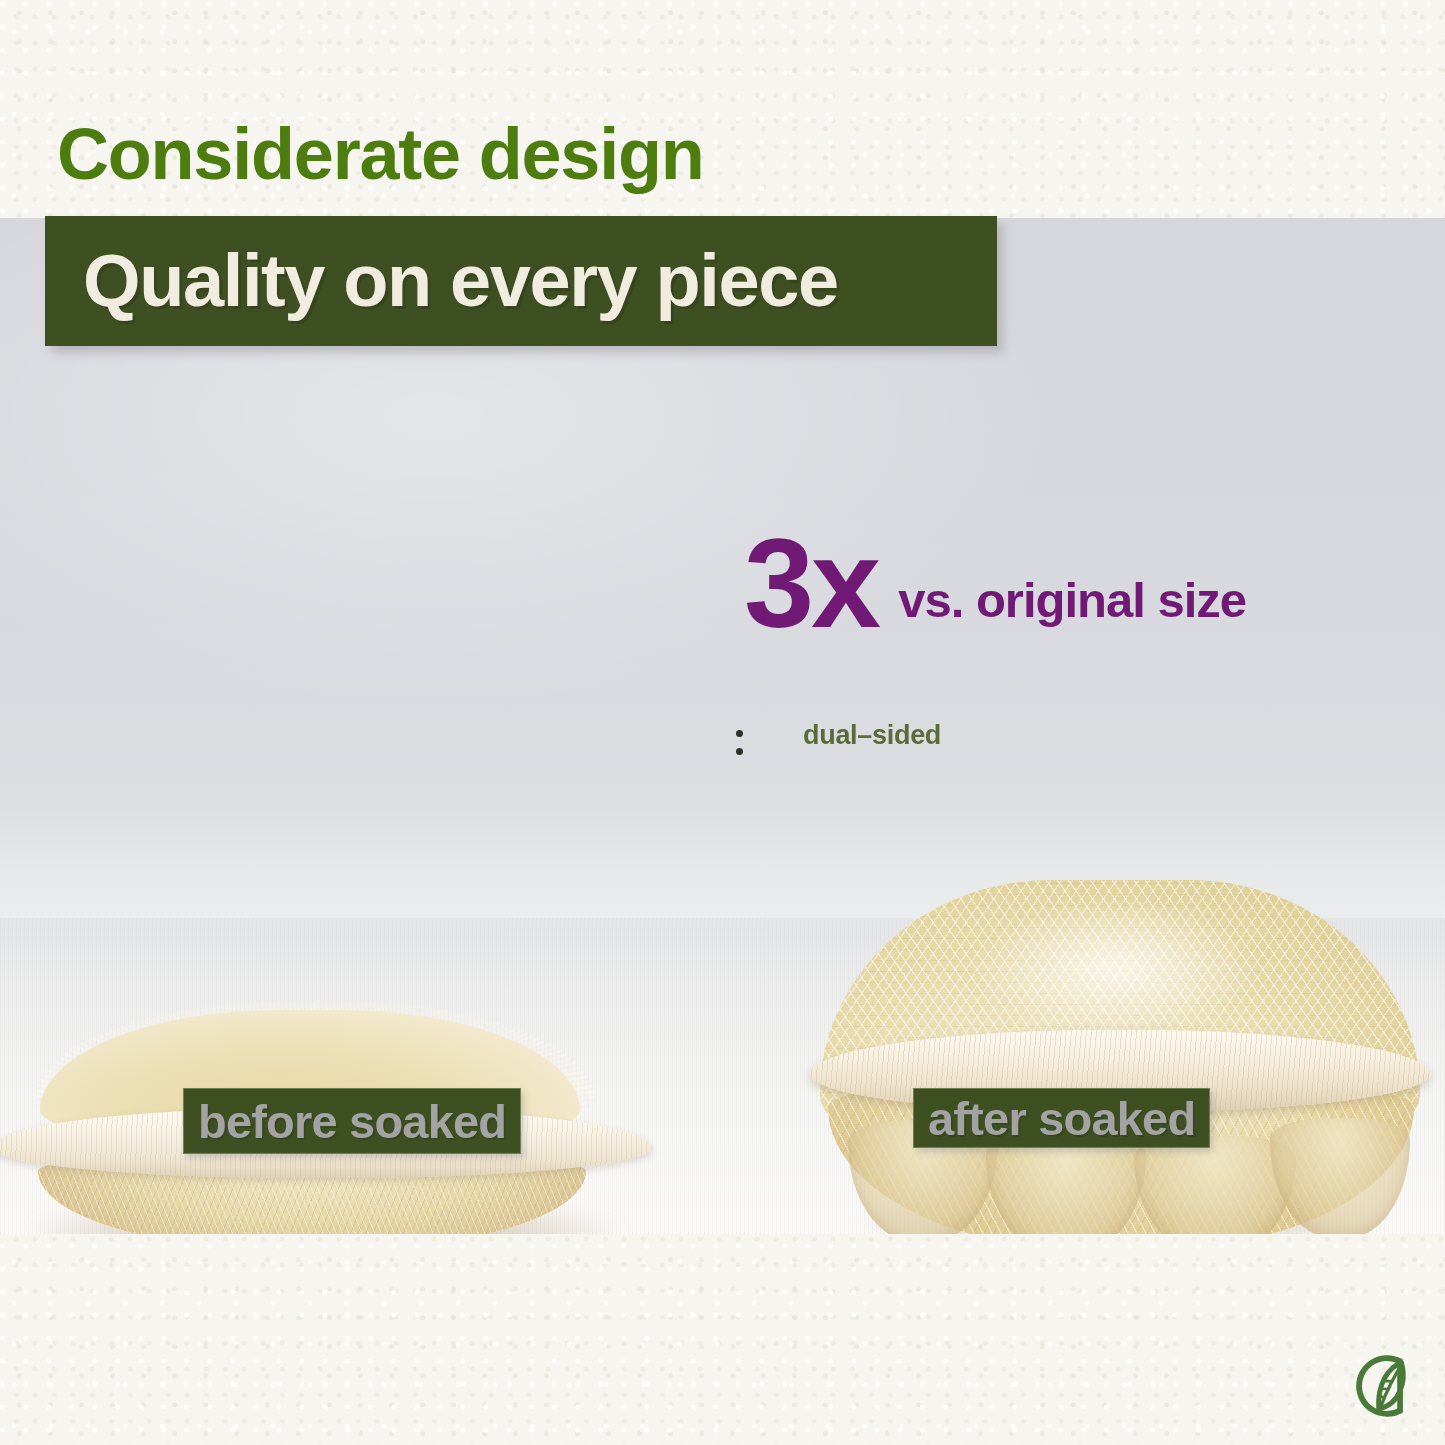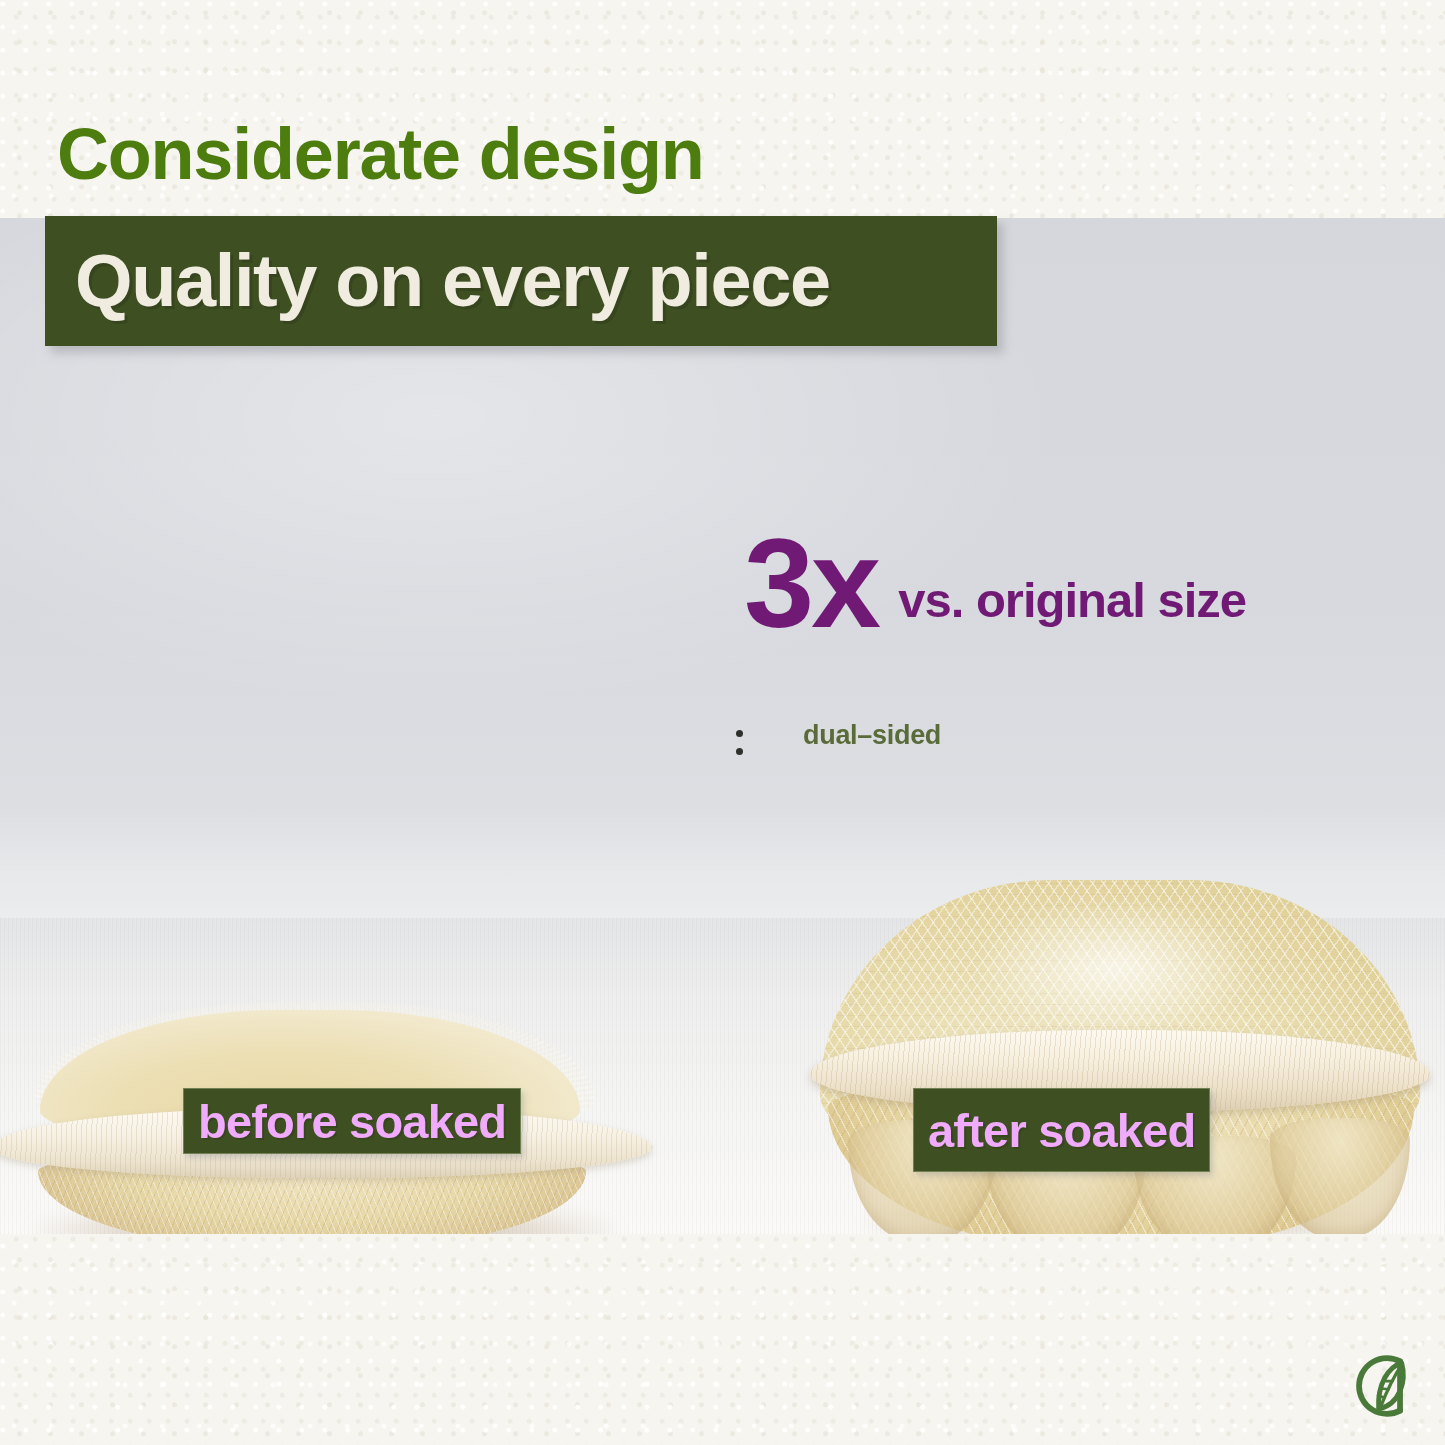--- a/index.html
+++ b/index.html
@@ -47,20 +47,21 @@
   #subhead-banner {
     position: absolute;
     left: 45px;
     top: 216px;
     width: 952px;
     height: 130px;
     background: #3e5022;
     box-shadow: 6px 7px 9px rgba(120,122,128,.35);
     display: flex;
     align-items: center;
+    padding-left: 8px;
   }
   #subhead-banner .txt {
     color: #f1ece0;
     font-size: 74px;
     font-weight: bold;
     letter-spacing: -1.4px;
     line-height: 1;
     padding-left: 30px;
     white-space: nowrap;
     text-shadow: 3px 3px 0 rgba(0,0,0,.13);
@@ -262,31 +263,31 @@
   
   .pill {
     position: absolute;
     background: #3e5022;
     border: 1px solid #6f8053;
     display: flex;
     align-items: center;
     box-shadow: 3px 4px 6px rgba(120,122,128,.3);
   }
   .pill .txt {
-    color: #f0abfc;
+    color: #a3a3a3;
     font-size: 47px;
     font-weight: bold;
     letter-spacing: -.8px;
     line-height: 1;
     padding: 0 14px;
     white-space: nowrap;
     text-shadow: 2px 2px 0 rgba(0,0,0,.12);
   }
   #label-before { left: 183px; top: 1088px; height: 66px; }
-  #label-after  { left: 913px; top: 1088px; height: 84px; }
+  #label-after  { left: 913px; top: 1088px; height: 60px; }
 
   
   #logo {
     position: absolute;
     right: 22px;
     bottom: 18px;
     width: 82px;
     height: 82px;
   }
 </style>

